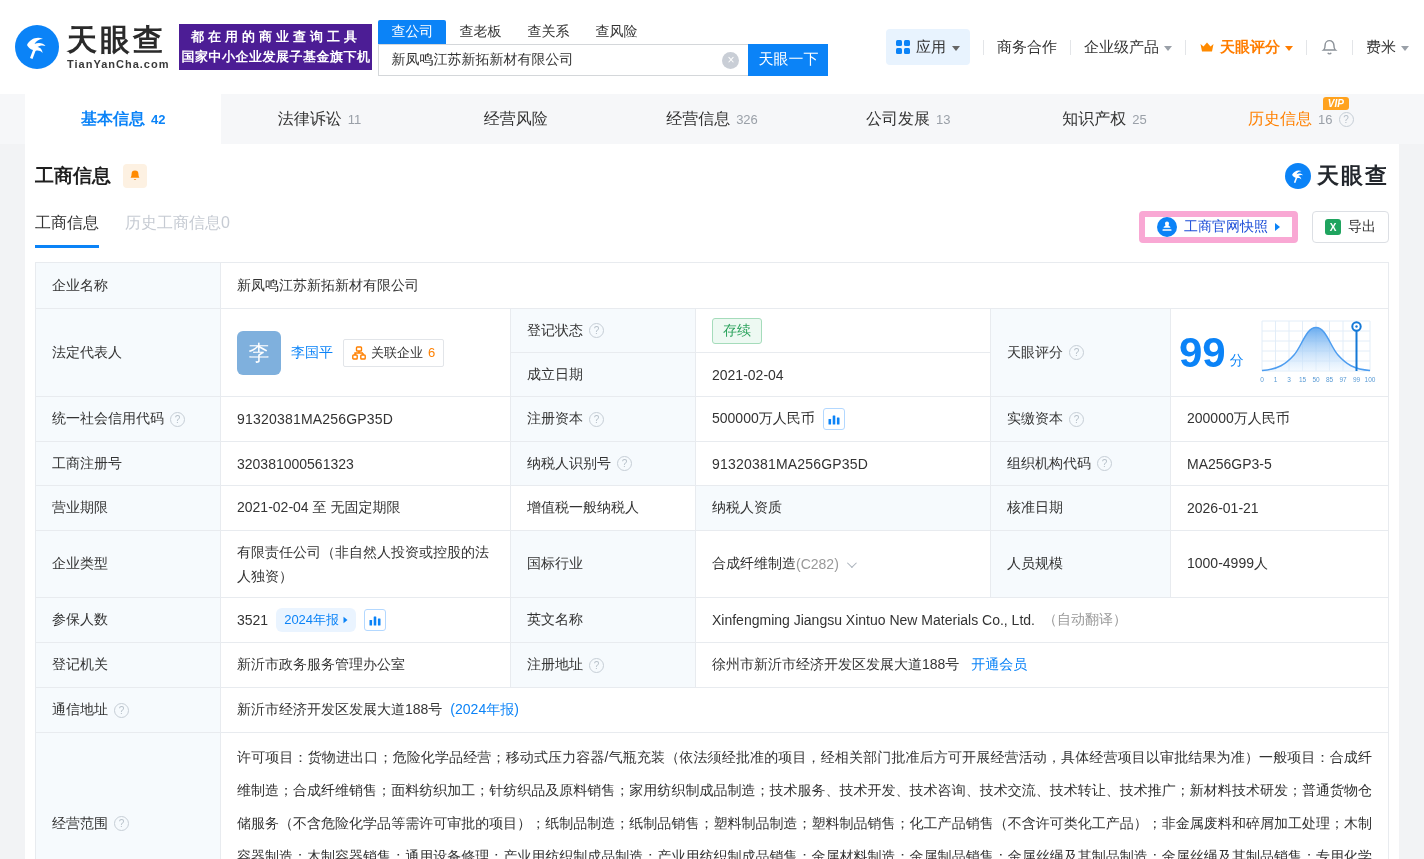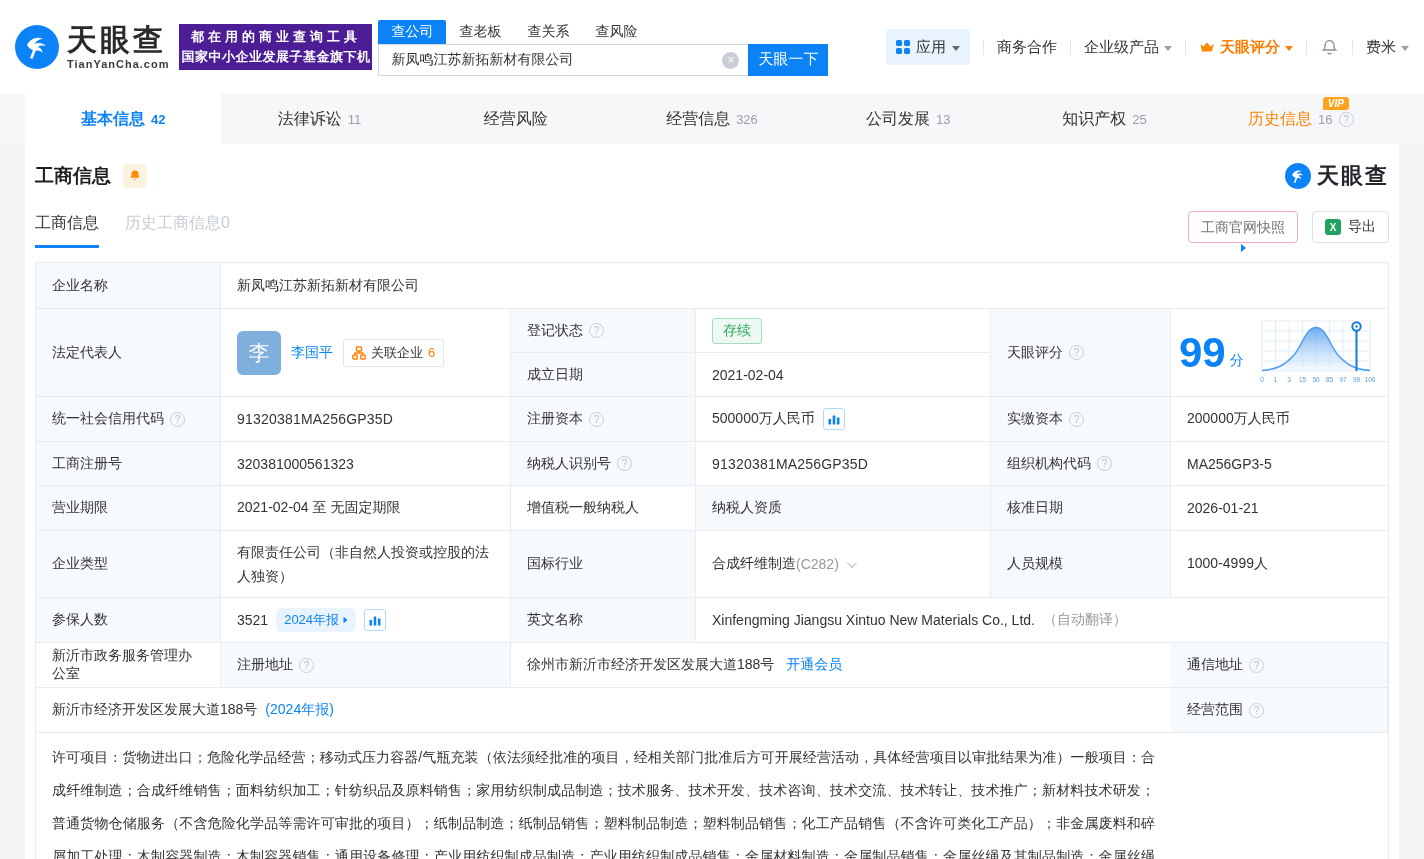--- a/index.html
+++ b/index.html
@@ -65,21 +65,21 @@
     align-items:center; justify-content:center; cursor:pointer; }
   .mini-logo { display:flex; align-items:center; gap:6px; }
   .mini-logo span { font-size:22px; font-weight:bold; color:#23272d; letter-spacing:2px; }
 
   .subrow { display:flex; align-items:center; margin-top:20px; }
   .subtab { font-size:16px; color:#333; padding-bottom:11px; border-bottom:3px solid #0b83f7; cursor:pointer; }
   .subtab.off { color:#c6cbd3; border-bottom:3px solid transparent; margin-left:26px; }
   .subrow-btns { margin-left:auto; display:flex; gap:14px; margin-bottom:6px; }
   .btn { height:32px; display:flex; align-items:center; gap:7px; border-radius:4px;
     padding:0 12px; font-size:14px; background:#fff; cursor:pointer; }
-  .btn.snapshot { border:1px solid #f9a8d4; color:#737373;flex-direction:column; }
+  .btn.snapshot { border:6px solid #f9a8d4; color:#1d4ed8; }
   .btn.export { border:1px solid #dcdfe4; color:#333; }
   .xls-ic { width:16px; height:16px; background:#1fa45f; border-radius:3px; color:#fff;
     font-size:10px; font-weight:bold; display:flex; align-items:center; justify-content:center; }
   .arr-r { width:0; height:0; border-top:4px solid transparent; border-bottom:4px solid transparent;
     border-left:5px solid #0b83f7; }
 
   
   .info-table { margin-top:13px; display:grid; height:606px;
     grid-template-columns:185px 290px 185px 295px 180px 1fr;
     grid-template-rows:46px 44px 44px 45px 44px 45px 67px 45px 45px 45px 1fr;
@@ -461,20 +461,23 @@
       </span>
     </div>
     <div class="cell lab">
         <span>英文名称</span>
       </div>
     <div class="cell sp3 last" style="gap:8px;">
       <span>Xinfengming Jiangsu Xintuo New Materials Co., Ltd.</span>
       <span class="gray">（自动翻译）</span>
     </div>
 
+    <div class="cell lab">
+        <span>登记机关</span>
+      </div>
     <div class="cell">
         <span>新沂市政务服务管理办公室</span>
       </div>
     <div class="cell lab">
       <span>注册地址</span>
         <span class="help">?</span>
     </div>
     <div class="cell sp3 last" style="gap:12px;">
       <span>徐州市新沂市经济开发区发展大道188号</span>
       <a class="lnk">开通会员</a>

